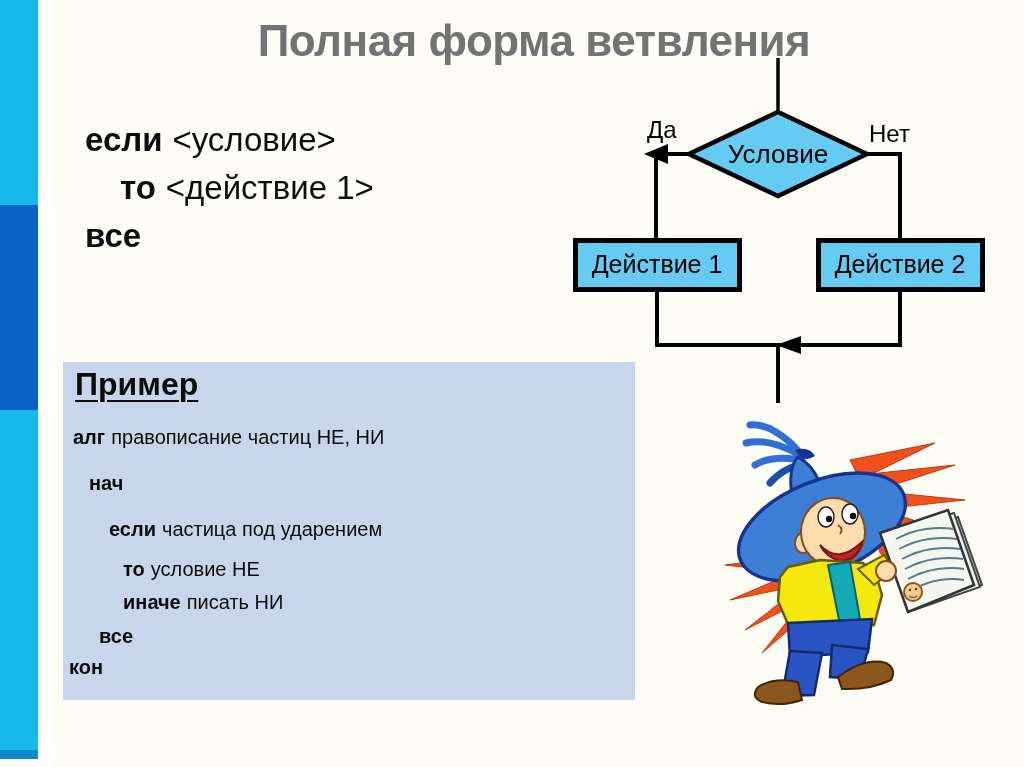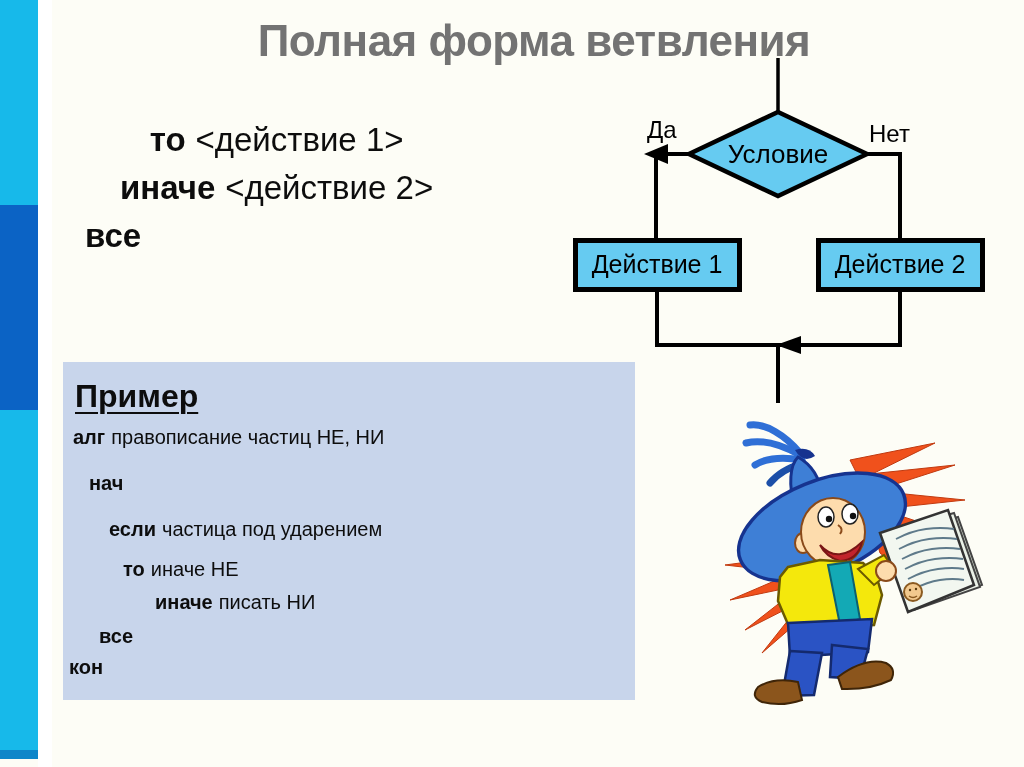--- a/index.html
+++ b/index.html
@@ -37,49 +37,48 @@
   
   .example{
     position:absolute;left:63px;top:362px;width:572px;height:338px;
     background:#C8D5EB;color:#0d0d0d;
   }
   .example .exline{position:absolute;white-space:nowrap;font-size:20px;}
   .ex-heading{
     position:absolute;left:12px;top:4px;font-size:32px;font-weight:700;
     text-decoration:underline;text-decoration-thickness:2px;text-underline-offset:5px;
     white-space:nowrap;
-    margin-top:12px;
   }
   .ex-l0{left:10px;top:64px;}
   .ex-l1{left:26px;top:110px;}
   .ex-l2{left:38px;top:156px;margin-left:8px;}
   .ex-l3{left:60px;top:196px;}
-  .ex-l4{left:60px;top:229px;margin-left:32px;}
+  .ex-l4{left:60px;top:229px;}
   .ex-l5{left:36px;top:263px;}
   .ex-l6{left:6px;top:294px;}
 
   
   .boy-svg{position:absolute;left:700px;top:405px;pointer-events:none;}
 </style>
 </head>
 <body>
 
 <div class="slide">
 
   <div class="stripe stripe-top"></div>
   <div class="stripe stripe-mid"></div>
   <div class="stripe stripe-bottom"></div>
   <div class="stripe stripe-tip"></div>
   <div class="stripe-gap"></div>
 
   <h1 class="title">Полная форма ветвления</h1>
 
   <div class="pseudo">
+    <div class="pline"><span class="kw">если</span><span>&lt;условие&gt;</span></div>
     <div class="pline indent1"><span class="kw">то</span><span>&lt;действие 1&gt;</span></div>
-    <div class="pline indent1"><span class="kw">иначе</span><span>&lt;действие 2&gt;</span></div>
     <div class="pline"><span class="kw">все</span><span></span></div>
   </div>
 
   <svg class="flow-svg" width="1024" height="767" viewBox="0 0 1024 767">
 
     <path d="M778 58 V112" stroke="#000" stroke-width="3.5" fill="none"></path>
 
     <polygon points="778,112 867,154 778,196 689,154" fill="#66CBF1" stroke="#000" stroke-width="4.5"></polygon>
     <text class="flow-text" x="778" y="163" font-size="26" text-anchor="middle">Условие</text>
 
@@ -99,21 +98,21 @@
     <polyline points="657,290 657,345 900,345 900,290" fill="none" stroke="#000" stroke-width="4"></polyline>
     <path d="M778 345 V403" stroke="#000" stroke-width="4" fill="none"></path>
     <polygon points="776,345 801,336 801,354" fill="#000"></polygon>
   </svg>
 
   <div class="example">
     <div class="ex-heading">Пример</div>
     <div class="exline ex-l0"><span class="kw">алг</span><span>правописание частиц НЕ, НИ</span></div>
     <div class="exline ex-l1"><span class="kw">нач</span><span></span></div>
     <div class="exline ex-l2"><span class="kw">если</span><span>частица под ударением</span></div>
-    <div class="exline ex-l3"><span class="kw">то</span><span>иначе НЕ</span></div>
+    <div class="exline ex-l3"><span class="kw">то</span><span>условие НЕ</span></div>
     <div class="exline ex-l4"><span class="kw">иначе</span><span>писать НИ</span></div>
     <div class="exline ex-l5"><span class="kw">все</span><span></span></div>
     <div class="exline ex-l6"><span class="kw">кон</span><span></span></div>
   </div>
 
   <svg class="boy-svg" width="300" height="305" viewBox="0 0 300 305">
 
     <g stroke="#2F6FD6" stroke-width="7" stroke-linecap="round" fill="none">
       <path d="M100 48 C85 30 65 18 50 20"></path>
       <path d="M100 50 C82 40 62 34 46 38"></path>

